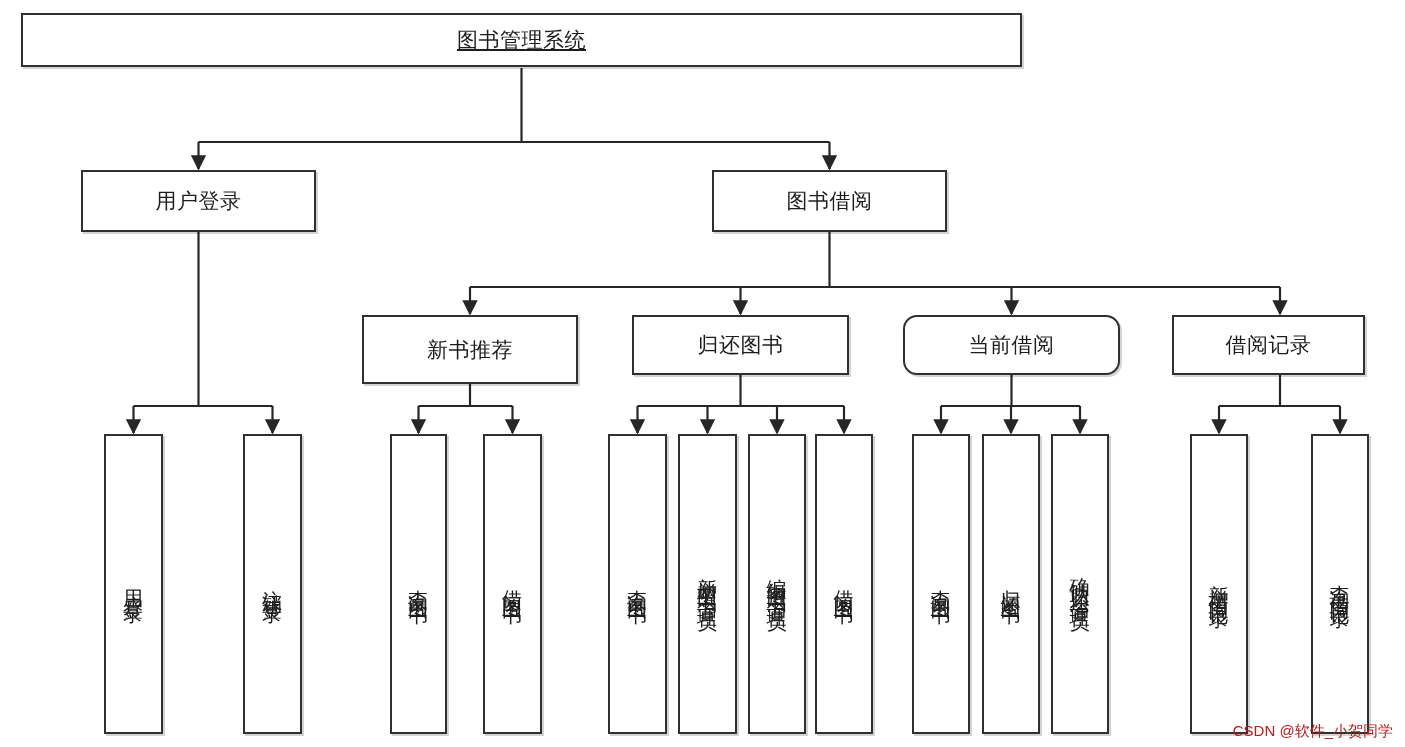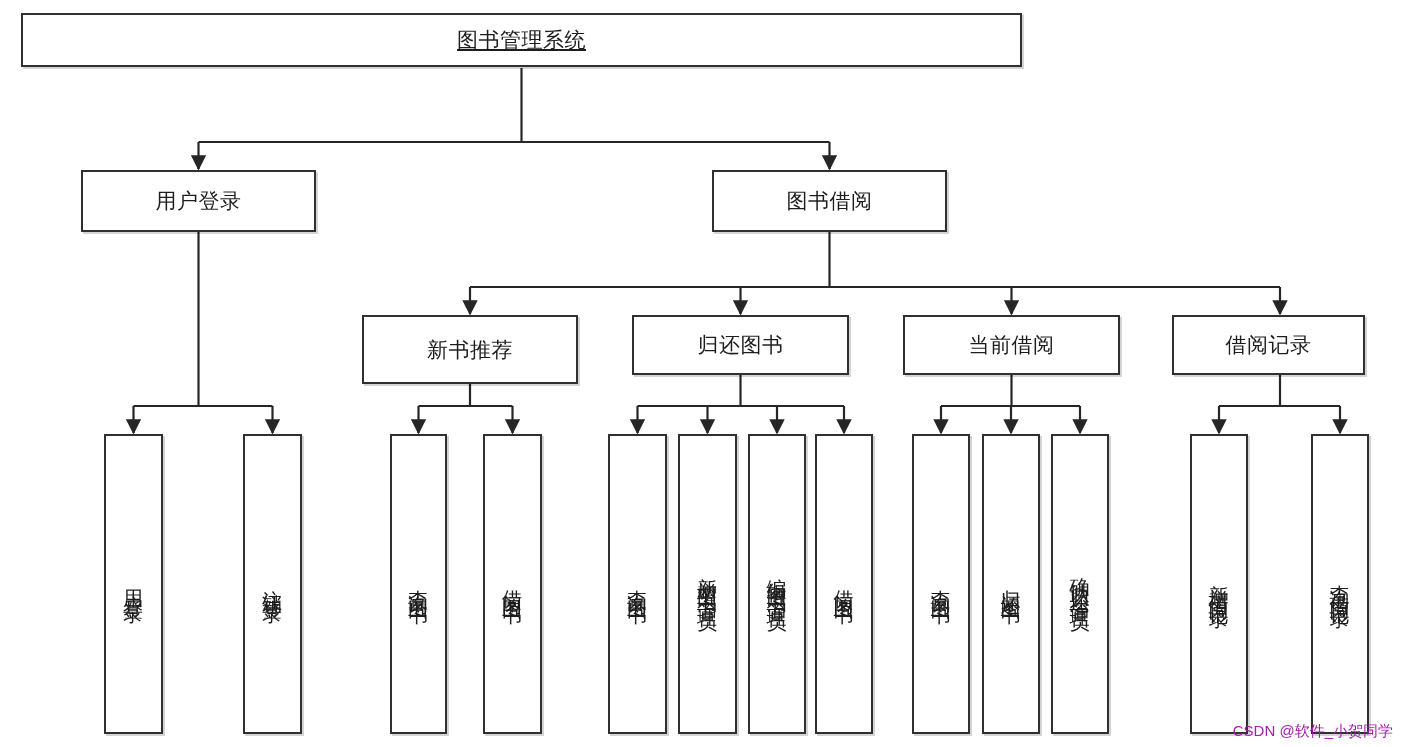--- a/index.html
+++ b/index.html
@@ -50,21 +50,21 @@
     white-space: nowrap;
   }
   .node .htext {
     white-space: nowrap;
   }
   #watermark {
     position: absolute;
     right: 12px;
     bottom: 6px;
     font-size: 15px;
-    color: #a21caf;
+    color: #b91c1c;
     white-space: nowrap;
     user-select: none;
   }
 </style>
 </head>
 <body>
 
 <div id="stage">
 
   <svg id="wires" viewBox="0 0 1405 747" width="1405" height="747" xmlns="http://www.w3.org/2000/svg">
@@ -123,21 +123,21 @@
   </div>
 
   <div class="node h" style="left: 362px; top: 315px; width: 216px; height: 69px;">
     <span class="htext">新书推荐</span>
   </div>
 
   <div class="node h" style="left: 632px; top: 315px; width: 217px; height: 60px;">
     <span class="htext">归还图书</span>
   </div>
 
-  <div class="node h" style="left: 903px; top: 315px; width: 217px; height: 60px;">
+  <div class="node h" style="left: 903px; top: 315px; width: 217px; height: 60px; border-radius: 14px;">
     <span class="htext">当前借阅</span>
   </div>
 
   <div class="node h" style="left: 1172px; top: 315px; width: 193px; height: 60px;">
     <span class="htext">借阅记录</span>
   </div>
 
   <div class="node v" style="left: 104px; top: 434px; width: 59px; height: 300px;">
     <span class="vtext">用户登录</span>
   </div>

